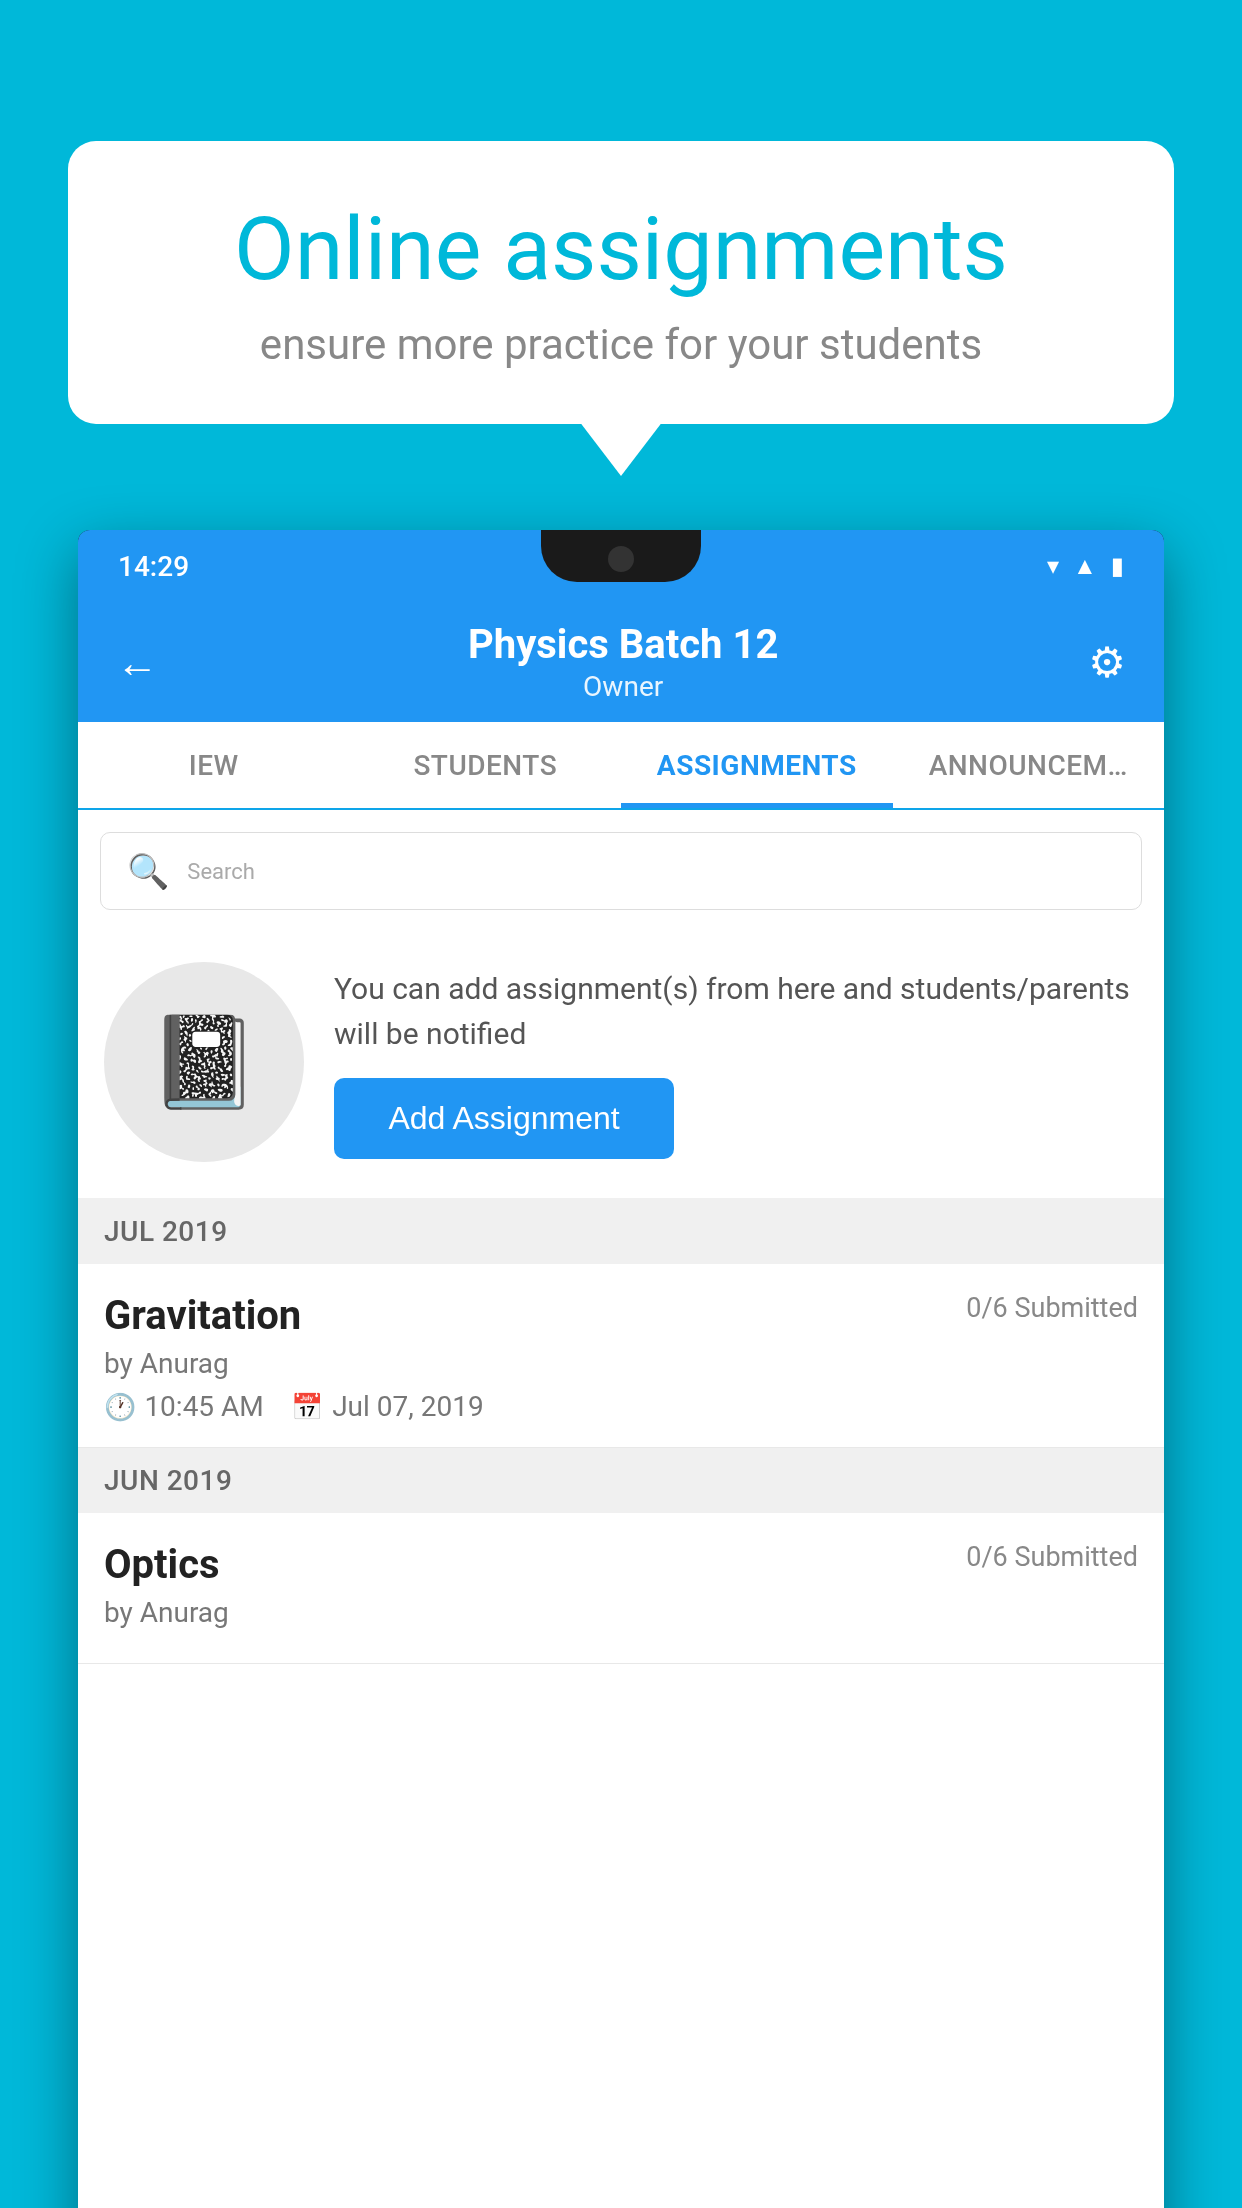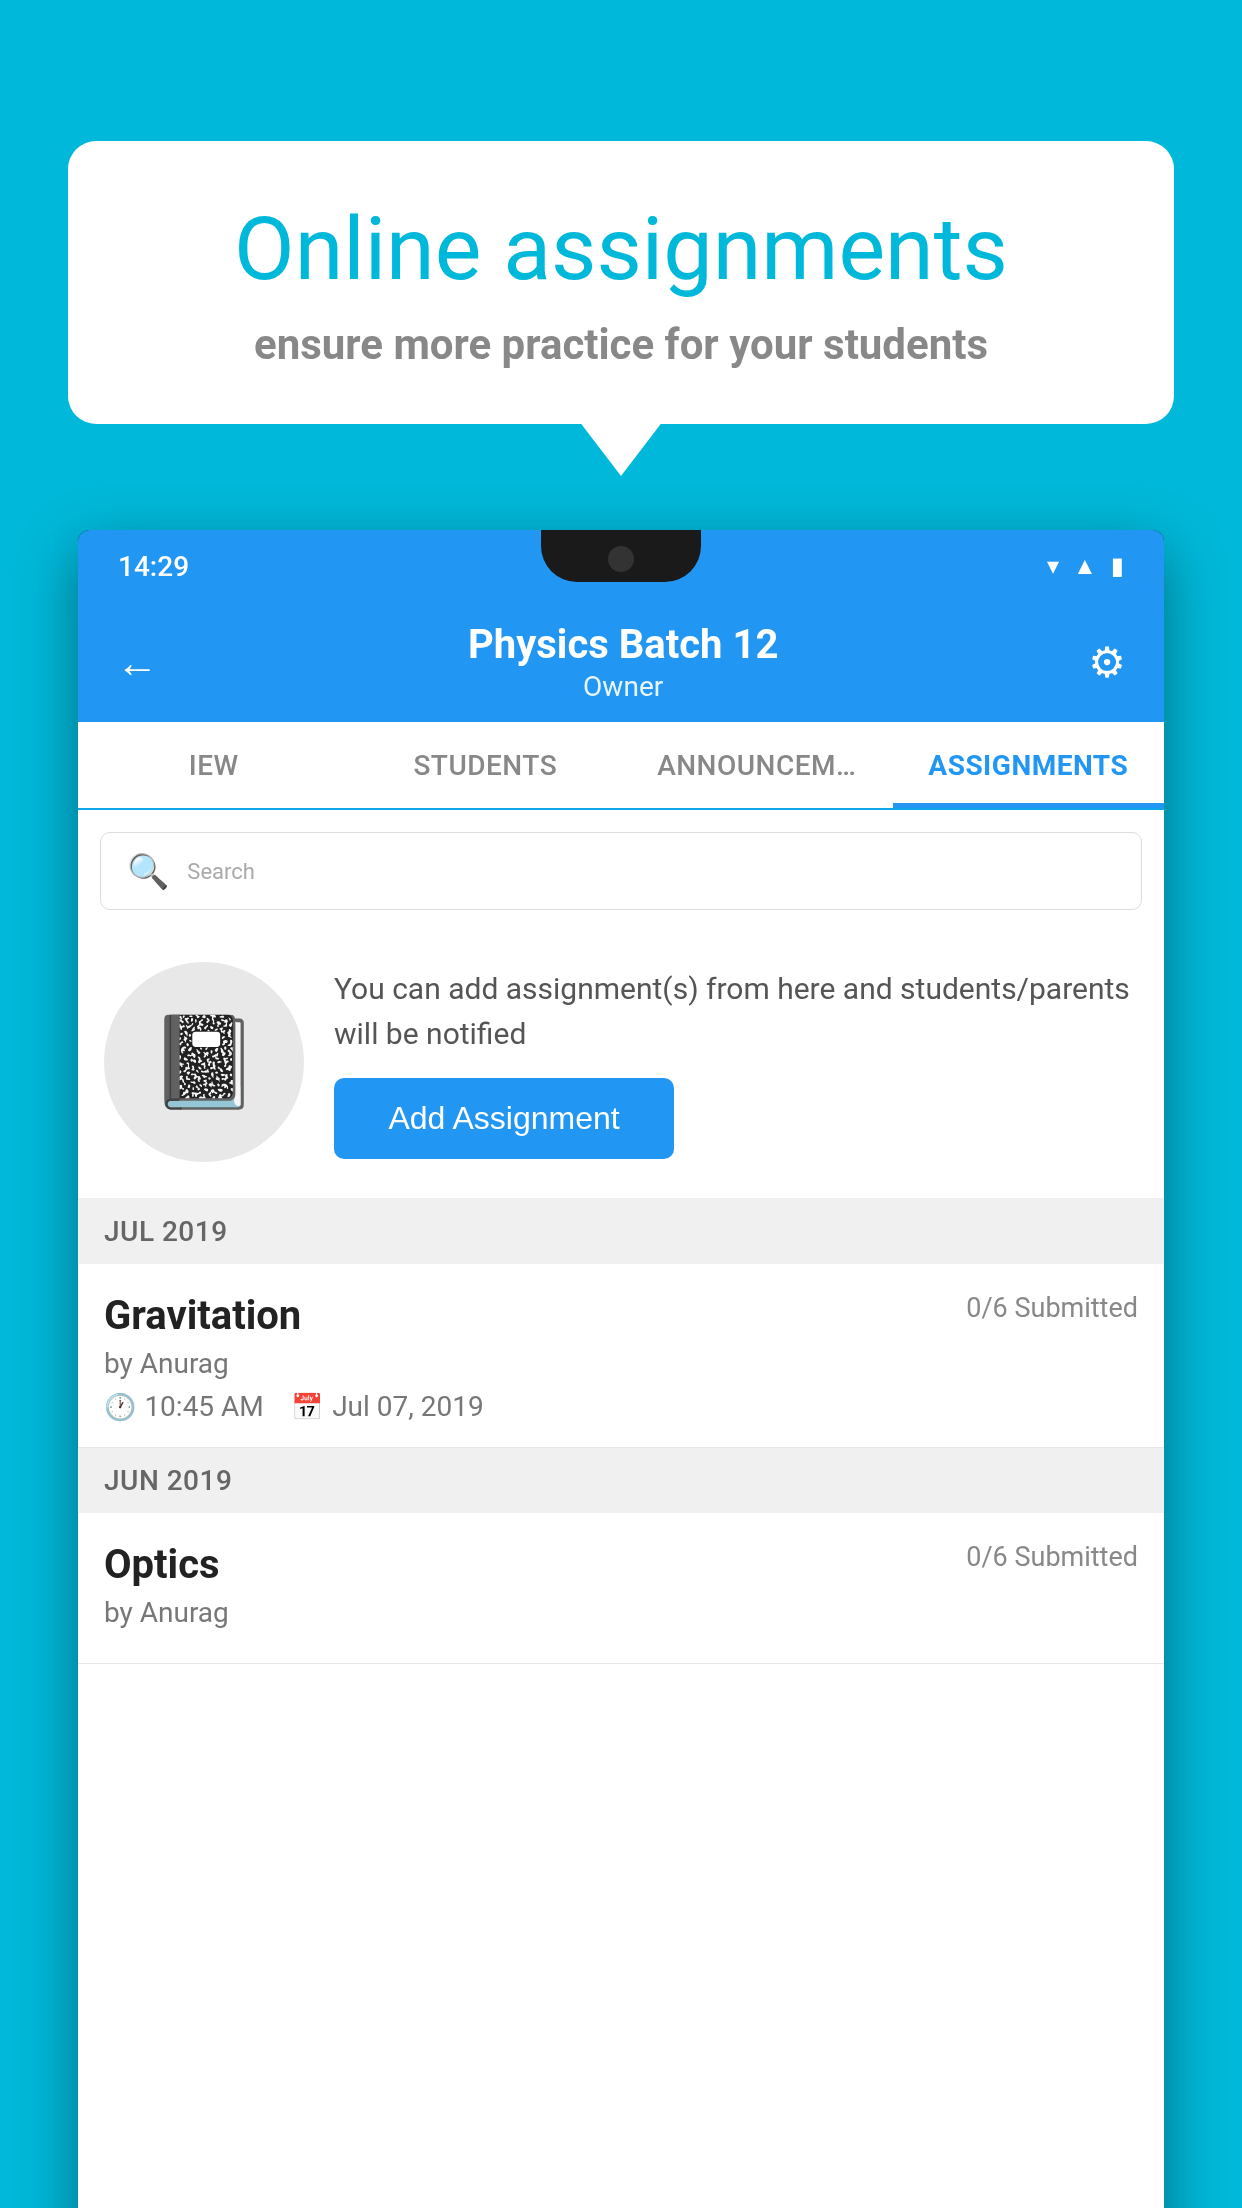--- a/index.html
+++ b/index.html
@@ -43,21 +43,21 @@
       color: #00B8D9;
       text-align: center;
       line-height: 1.1;
       margin-bottom: 22px;
     }
 
     .promo-subtitle {
       font-size: 42px;
       color: #888;
       text-align: center;
-      font-weight: 700;
+      font-weight: 400;
     }
 
     
     .phone-frame {
       position: absolute;
       top: 530px;
       left: 78px;
       width: 1086px;
       height: 2052px;
       background: #1a1a1a;
@@ -419,25 +419,25 @@
       <span class="settings-icon">⚙</span>
     </div>
 
     <div class="tabs-bar">
       <div class="tab-item">
         <span>IEW</span>
       </div>
       <div class="tab-item">
         <span>STUDENTS</span>
       </div>
+      <div class="tab-item active">
+        <span>ASSIGNMENTS</span>
+      </div>
       <div class="tab-item">
         <span>ANNOUNCEM…</span>
-      </div>
-      <div class="tab-item active">
-        <span>ASSIGNMENTS</span>
       </div>
     </div>
 
     <div class="content-area">
 
       <div class="search-container">
         <div class="search-bar">
           <span class="search-icon-sym">🔍</span>
           <span class="search-text">Search</span>
         </div>

